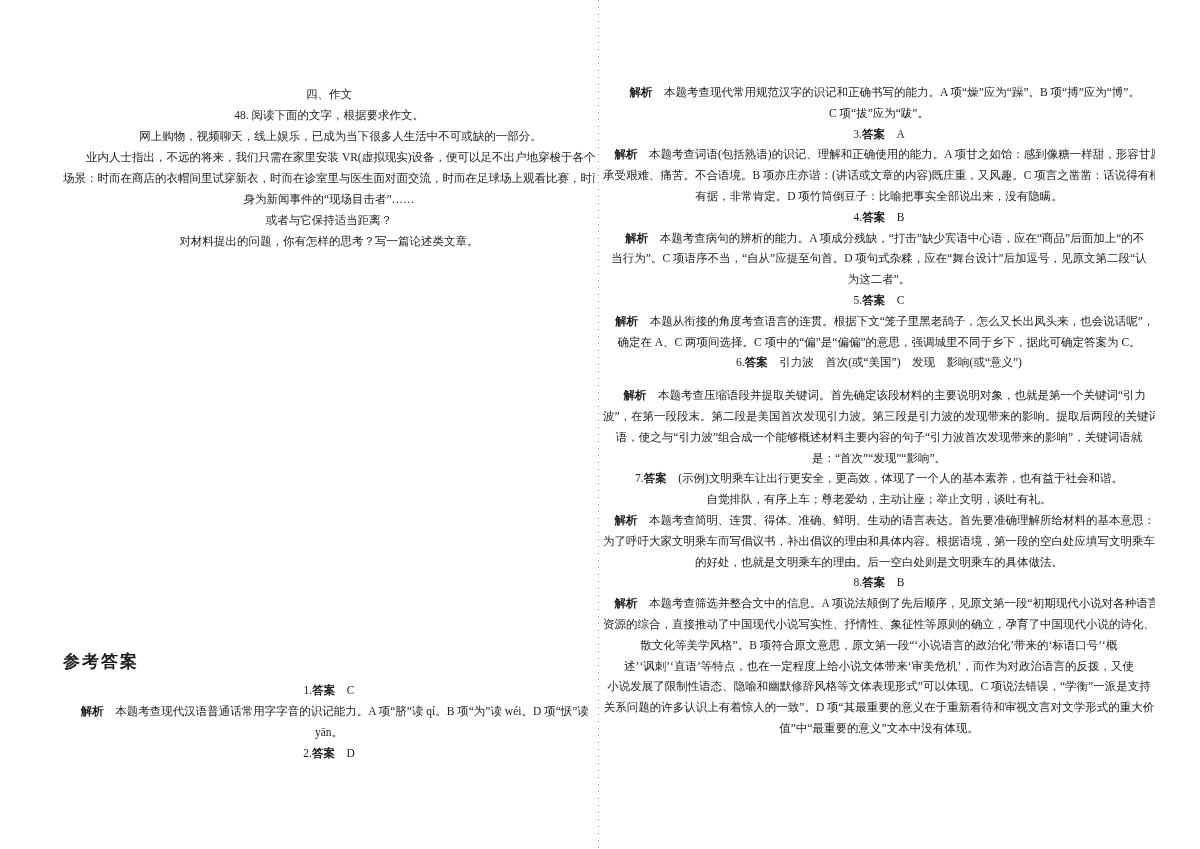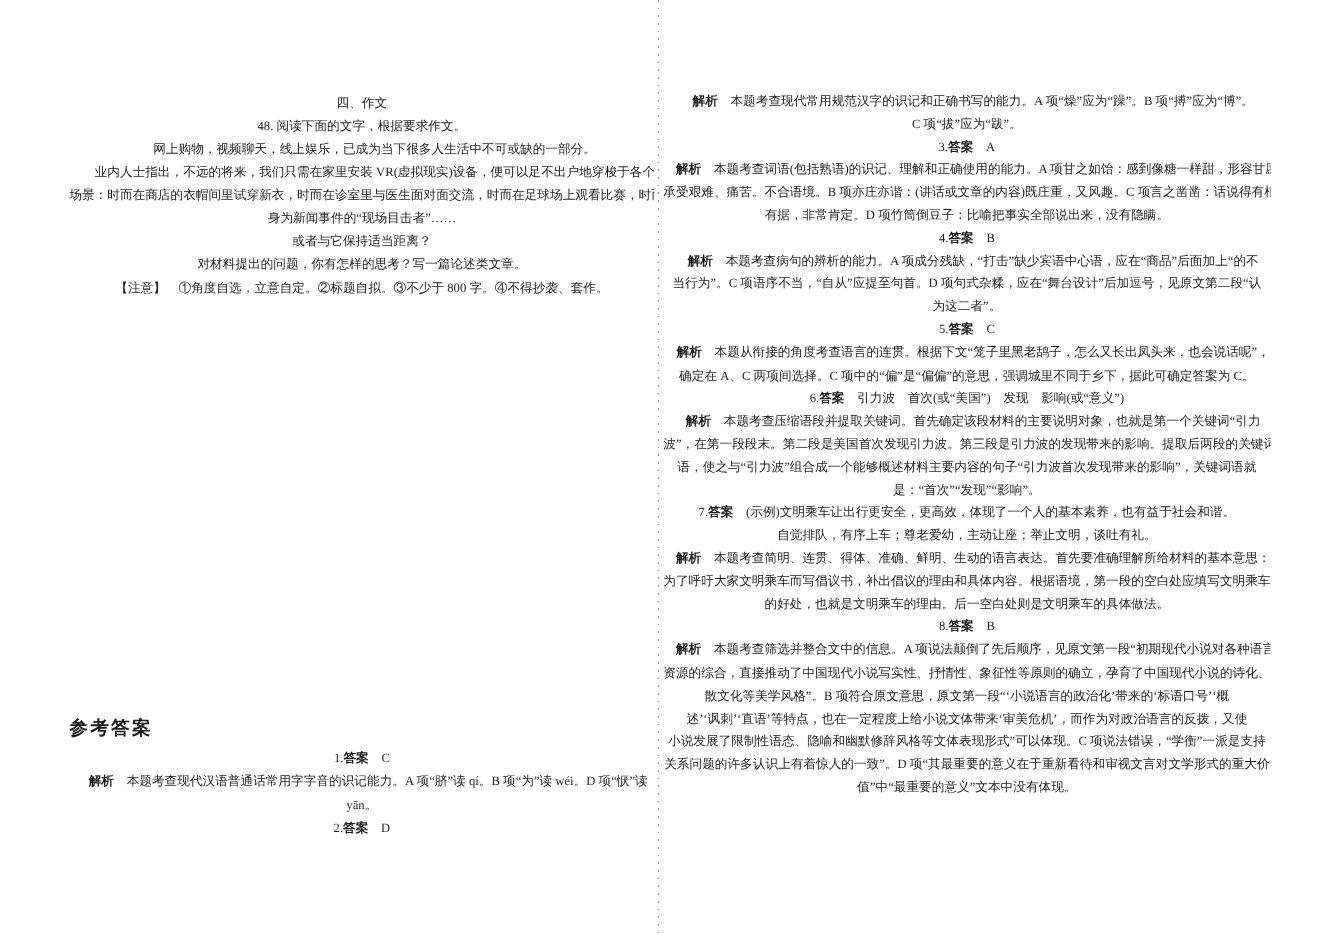--- a/index.html
+++ b/index.html
@@ -61,21 +61,20 @@
 
   <div class="col left-body">
       <div class="line"><span>四、作文</span></div>
       <div class="line"><span>48. 阅读下面的文字，根据要求作文。</span></div>
       <div class="line" style="text-indent: 2em;"><span>网上购物，视频聊天，线上娱乐，已成为当下很多人生活中不可或缺的一部分。</span></div>
       <div class="line" style="text-indent: 2em;"><span>业内人士指出，不远的将来，我们只需在家里安装 VR(虚拟现实)设备，便可以足不出户地穿梭于各个虚拟</span></div>
       <div class="line"><span>场景：时而在商店的衣帽间里试穿新衣，时而在诊室里与医生面对面交流，时而在足球场上观看比赛，时而化</span></div>
       <div class="line"><span>身为新闻事件的“现场目击者”……</span></div>
       <div class="line"><span>或者与它保持适当距离？</span></div>
       <div class="line"><span>对材料提出的问题，你有怎样的思考？写一篇论述类文章。</span></div>
-      <div class="line"><span>【注意】　①角度自选，立意自定。②标题自拟。③不少于 800 字。④不得抄袭、套作。</span></div>
     </div>
 
   <div class="col left-anstitle">参考答案</div>
 
   <div class="col left-answers">
       <div class="line"><span>1.</span><span class="b">答案</span><span>　C</span></div>
       <div class="line" style="text-indent: 1em;"><span class="b">解析</span><span>　本题考查现代汉语普通话常用字字音的识记能力。A 项“脐”读 qí。B 项“为”读 wéi。D 项“恹”读</span></div>
       <div class="line"><span>yān。</span></div>
       <div class="line"><span>2.</span><span class="b">答案</span><span>　D</span></div>
     </div>
@@ -90,21 +89,21 @@
       <div class="line"><span>承受艰难、痛苦。不合语境。B 项亦庄亦谐：(讲话或文章的内容)既庄重，又风趣。C 项言之凿凿：话说得有根</span></div>
       <div class="line"><span>有据，非常肯定。D 项竹筒倒豆子：比喻把事实全部说出来，没有隐瞒。</span></div>
       <div class="line"><span>4.</span><span class="b">答案</span><span>　B</span></div>
       <div class="line" style="text-indent: 1em;"><span class="b">解析</span><span>　本题考查病句的辨析的能力。A 项成分残缺，“打击”缺少宾语中心语，应在“商品”后面加上“的不</span></div>
       <div class="line"><span>当行为”。C 项语序不当，“自从”应提至句首。D 项句式杂糅，应在“舞台设计”后加逗号，见原文第二段“认</span></div>
       <div class="line"><span>为这二者”。</span></div>
       <div class="line"><span>5.</span><span class="b">答案</span><span>　C</span></div>
       <div class="line" style="text-indent: 1em;"><span class="b">解析</span><span>　本题从衔接的角度考查语言的连贯。根据下文“笼子里黑老鸹子，怎么又长出凤头来，也会说话呢”，</span></div>
       <div class="line"><span>确定在 A、C 两项间选择。C 项中的“偏”是“偏偏”的意思，强调城里不同于乡下，据此可确定答案为 C。</span></div>
       <div class="line"><span>6.</span><span class="b">答案</span><span>　引力波　首次(或“美国”)　发现　影响(或“意义”)</span></div>
-      <div class="line" style="text-indent: 1em;"><span class="b">解析</span><span>　本题考查压缩语段并提取关键词。首先确定该段材料的主要说明对象，也就是第一个关键词“引力</span></div>
+      <div class="line" style="text-indent: 1em; margin-top: 12px;"><span class="b">解析</span><span>　本题考查压缩语段并提取关键词。首先确定该段材料的主要说明对象，也就是第一个关键词“引力</span></div>
       <div class="line"><span>波”，在第一段段末。第二段是美国首次发现引力波。第三段是引力波的发现带来的影响。提取后两段的关键词</span></div>
       <div class="line"><span>语，使之与“引力波”组合成一个能够概述材料主要内容的句子“引力波首次发现带来的影响”，关键词语就</span></div>
       <div class="line"><span>是：“首次”“发现”“影响”。</span></div>
       <div class="line"><span>7.</span><span class="b">答案</span><span>　(示例)文明乘车让出行更安全，更高效，体现了一个人的基本素养，也有益于社会和谐。</span></div>
       <div class="line"><span>自觉排队，有序上车；尊老爱幼，主动让座；举止文明，谈吐有礼。</span></div>
       <div class="line" style="text-indent: 1em;"><span class="b">解析</span><span>　本题考查简明、连贯、得体、准确、鲜明、生动的语言表达。首先要准确理解所给材料的基本意思：</span></div>
       <div class="line"><span>为了呼吁大家文明乘车而写倡议书，补出倡议的理由和具体内容。根据语境，第一段的空白处应填写文明乘车</span></div>
       <div class="line"><span>的好处，也就是文明乘车的理由。后一空白处则是文明乘车的具体做法。</span></div>
       <div class="line"><span>8.</span><span class="b">答案</span><span>　B</span></div>
       <div class="line" style="text-indent: 1em;"><span class="b">解析</span><span>　本题考查筛选并整合文中的信息。A 项说法颠倒了先后顺序，见原文第一段“初期现代小说对各种语言</span></div>

